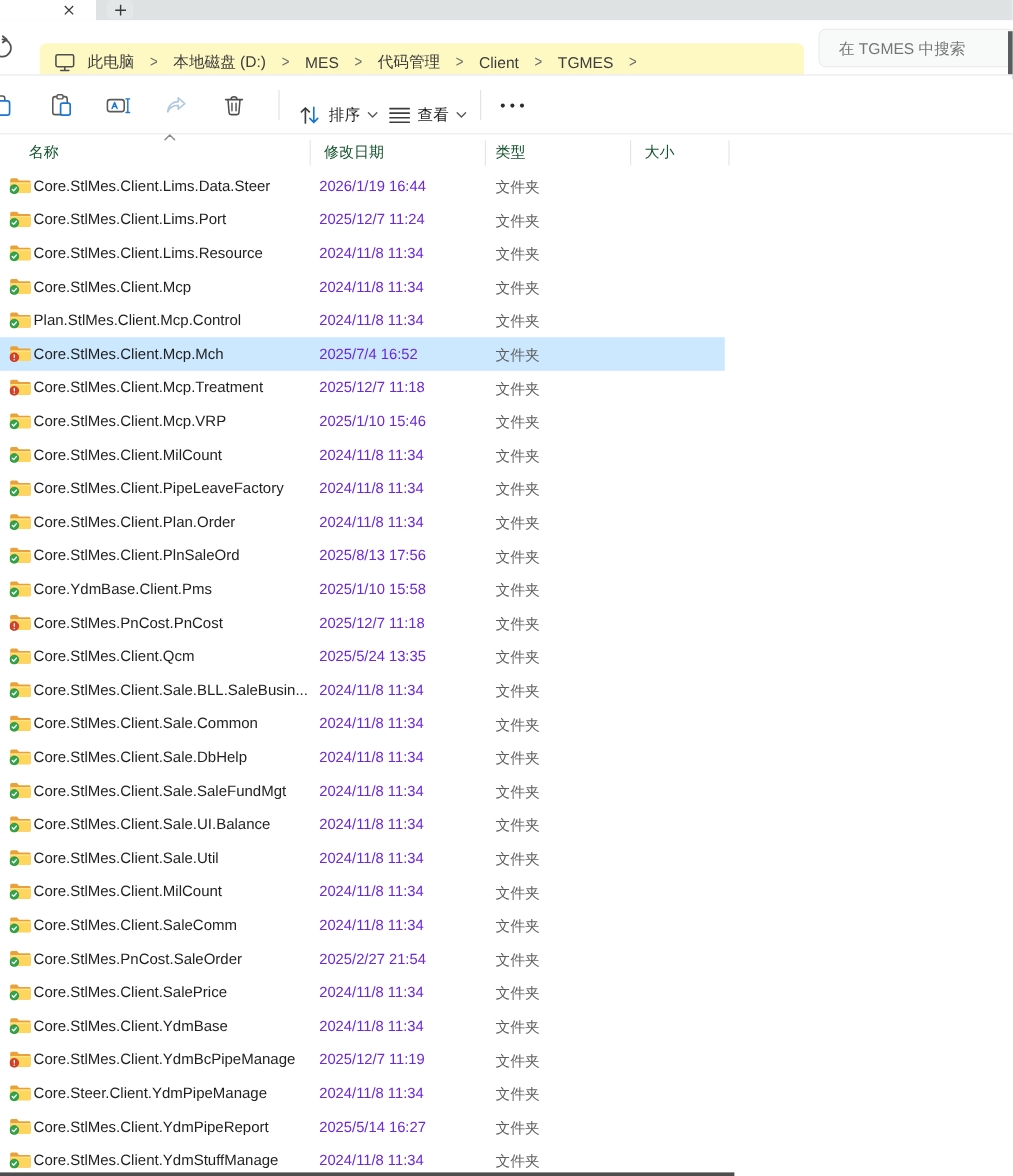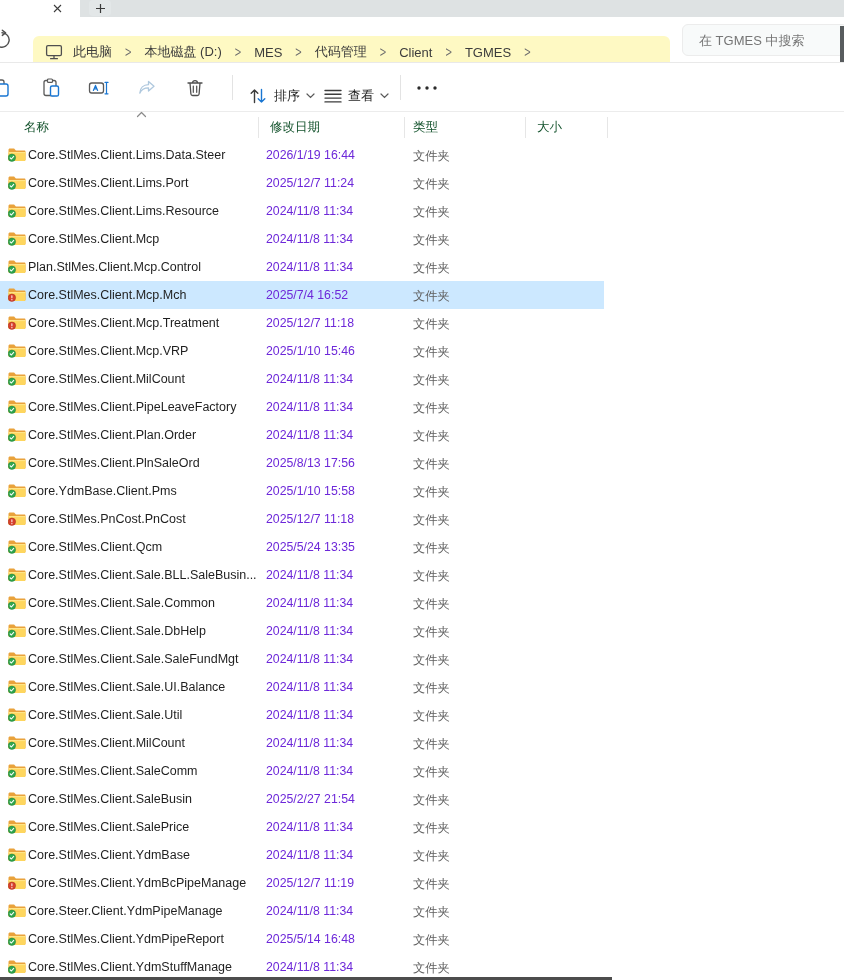--- a/index.html
+++ b/index.html
@@ -695,21 +695,21 @@
           <circle cx="3.9" cy="10.7" r="3.7" fill="#2fa64e" stroke="#1d7c36" stroke-width="0.5"></circle>
           <path d="M2.2 10.8 L3.4 12 L5.7 9.4" stroke="#ffffff" stroke-width="1.1" fill="none" stroke-linecap="round" stroke-linejoin="round"></path>
         </g>
         <g class="badge-mod">
           <circle cx="3.9" cy="10.7" r="3.7" fill="#d8402c" stroke="#a32b1c" stroke-width="0.5"></circle>
           <rect x="3.4" y="8.2" width="1" height="3.1" rx="0.5" fill="#ffffff"></rect>
           <circle cx="3.9" cy="12.7" r="0.6" fill="#ffffff"></circle>
         </g>
       </svg>
     </span>
-    <span class="fname">Core.StlMes.Client.SaleBusin</span>
+    <span class="fname">Core.StlMes.PnCost.SaleOrder</span>
     <span class="fdate">2025/2/27 21:54</span>
     <span class="ftype">文件夹</span>
   </div>
     <div class="row green">
     <span class="ficon">
       <svg width="18" height="15" viewBox="0 0 18 15">
         <path d="M0.5 2.9 C0.5 2.1 1.1 1.5 1.9 1.5 H6.1 L7.9 3.4 H16.3 C17.1 3.4 17.5 3.9 17.5 4.7 V12.6 C17.5 13.4 17 13.9 16.2 13.9 H1.8 C1 13.9 0.5 13.4 0.5 12.6 Z" fill="#e9a23b"></path>
         <path d="M0.5 5 H17.5 V12.6 C17.5 13.4 17 13.9 16.2 13.9 H1.8 C1 13.9 0.5 13.4 0.5 12.6 Z" fill="#fed65e"></path>
         <path d="M0.5 5 H17.5 V6.1 H0.5 Z" fill="#ffe488"></path>
         <g class="badge-ok">
@@ -801,21 +801,21 @@
           <path d="M2.2 10.8 L3.4 12 L5.7 9.4" stroke="#ffffff" stroke-width="1.1" fill="none" stroke-linecap="round" stroke-linejoin="round"></path>
         </g>
         <g class="badge-mod">
           <circle cx="3.9" cy="10.7" r="3.7" fill="#d8402c" stroke="#a32b1c" stroke-width="0.5"></circle>
           <rect x="3.4" y="8.2" width="1" height="3.1" rx="0.5" fill="#ffffff"></rect>
           <circle cx="3.9" cy="12.7" r="0.6" fill="#ffffff"></circle>
         </g>
       </svg>
     </span>
     <span class="fname">Core.StlMes.Client.YdmPipeReport</span>
-    <span class="fdate">2025/5/14 16:48</span>
+    <span class="fdate">2025/5/14 16:27</span>
     <span class="ftype">文件夹</span>
   </div>
     <div class="row green">
     <span class="ficon">
       <svg width="18" height="15" viewBox="0 0 18 15">
         <path d="M0.5 2.9 C0.5 2.1 1.1 1.5 1.9 1.5 H6.1 L7.9 3.4 H16.3 C17.1 3.4 17.5 3.9 17.5 4.7 V12.6 C17.5 13.4 17 13.9 16.2 13.9 H1.8 C1 13.9 0.5 13.4 0.5 12.6 Z" fill="#e9a23b"></path>
         <path d="M0.5 5 H17.5 V12.6 C17.5 13.4 17 13.9 16.2 13.9 H1.8 C1 13.9 0.5 13.4 0.5 12.6 Z" fill="#fed65e"></path>
         <path d="M0.5 5 H17.5 V6.1 H0.5 Z" fill="#ffe488"></path>
         <g class="badge-ok">
           <circle cx="3.9" cy="10.7" r="3.7" fill="#2fa64e" stroke="#1d7c36" stroke-width="0.5"></circle>

